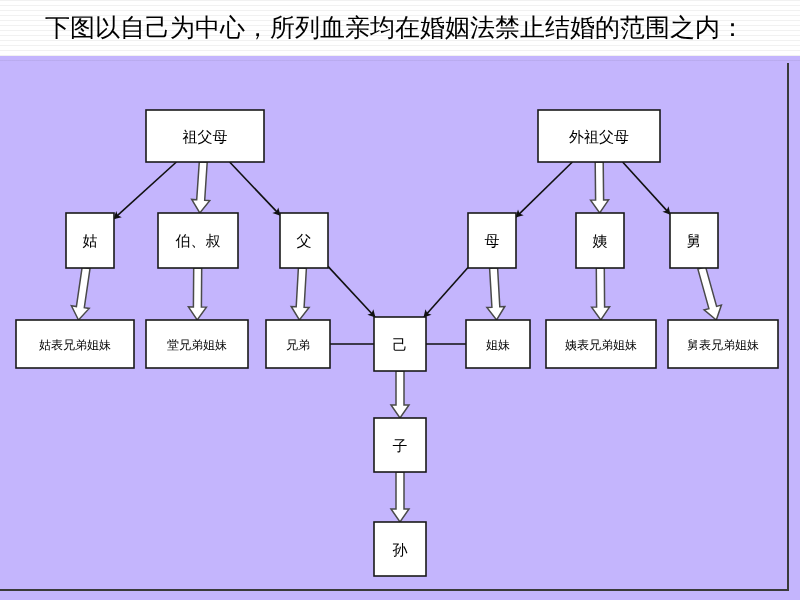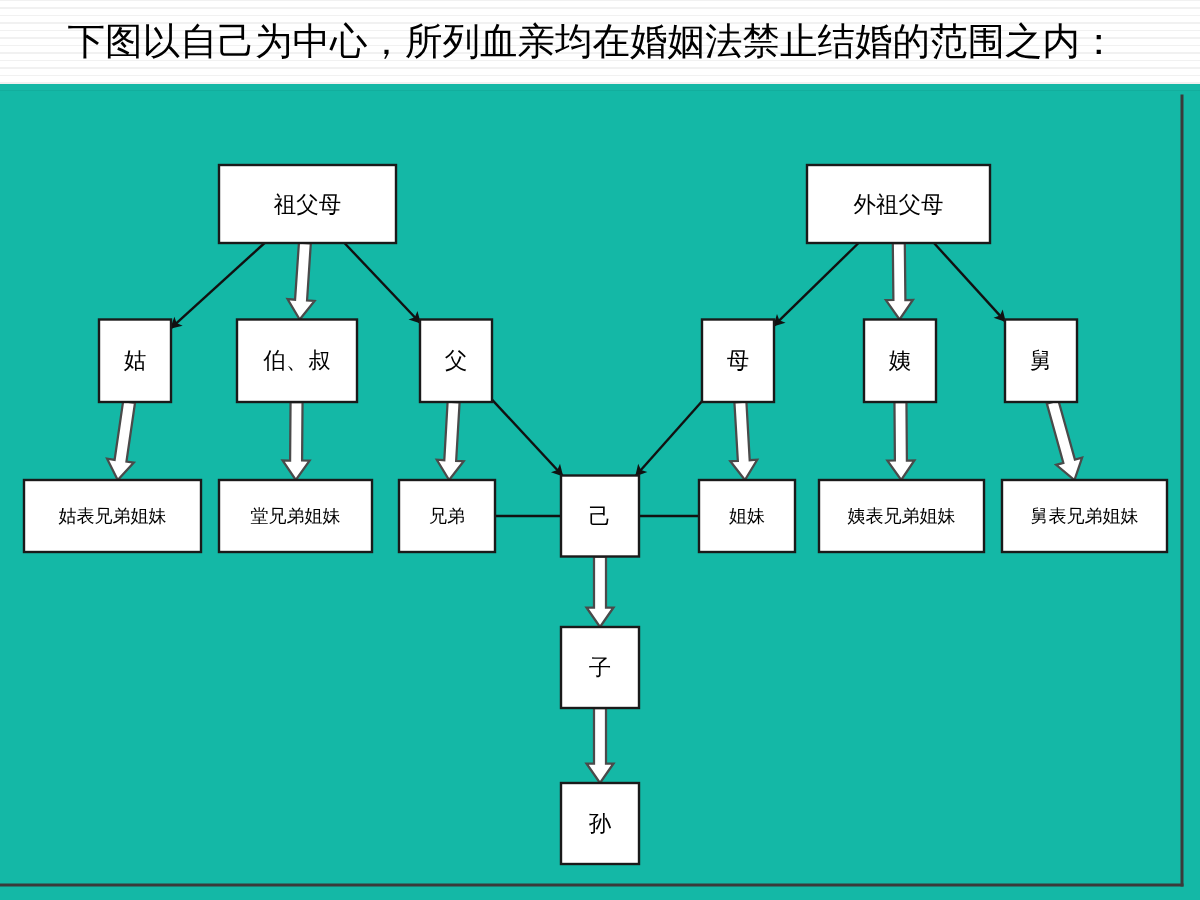--- a/index.html
+++ b/index.html
@@ -1,21 +1,21 @@
 <!DOCTYPE html>
 <html><head>
 <meta charset="utf-8">
 <style>
   html,body{margin:0;padding:0;}
   body{
     width:800px;height:600px;background:#ffffff;
     font-family:"DejaVu Sans","Liberation Sans",sans-serif;
     overflow:hidden;position:relative;
   }
-  #slide{position:relative;width:800px;height:600px;background:#14b8a6;overflow:hidden;}
+  #slide{position:relative;width:800px;height:600px;background:#c4b5fd;overflow:hidden;}
 
   
   .title-band{
     position:absolute;left:0;top:0;width:800px;height:56px;
     background:#ffffff;
   }
   .title-text{
     position:absolute;left:0;top:12px;width:790px;
     text-align:center;
     font-family:"DejaVu Serif","Liberation Serif",serif;

